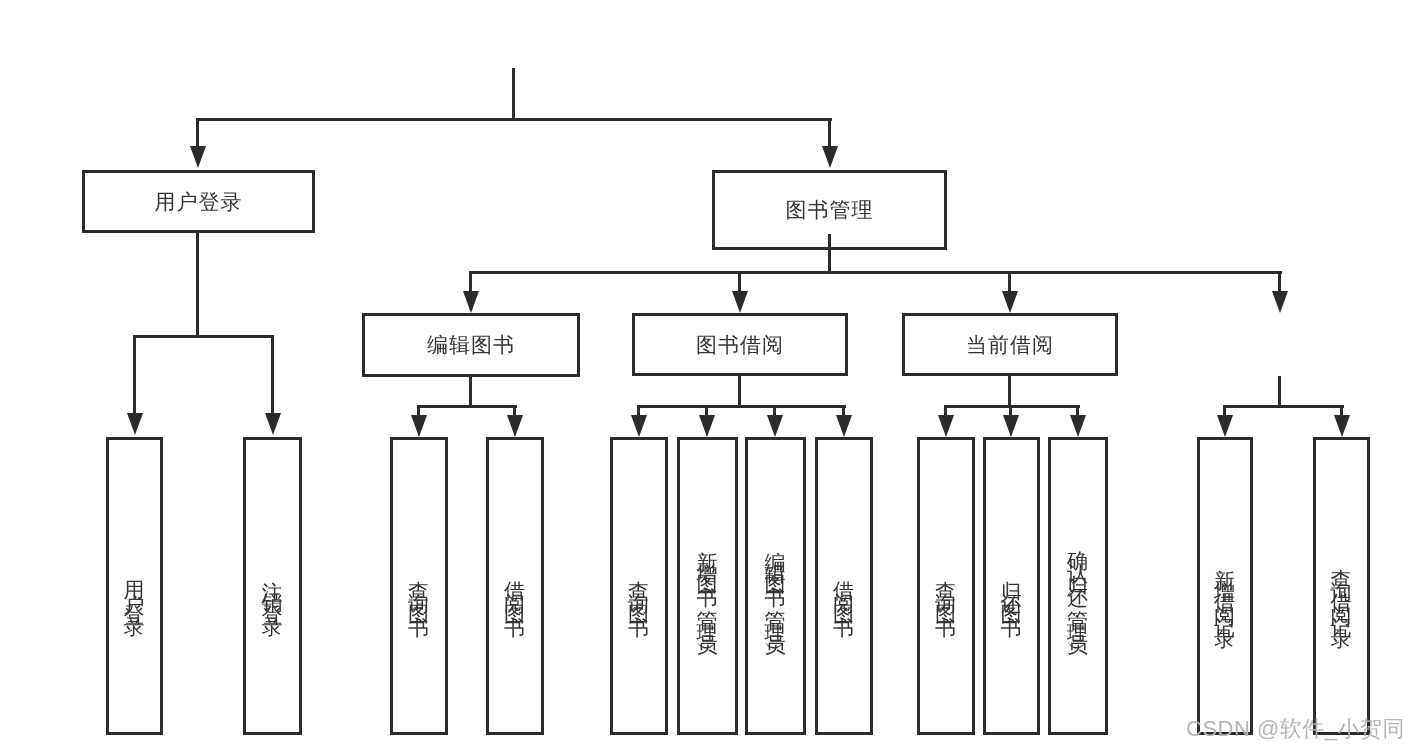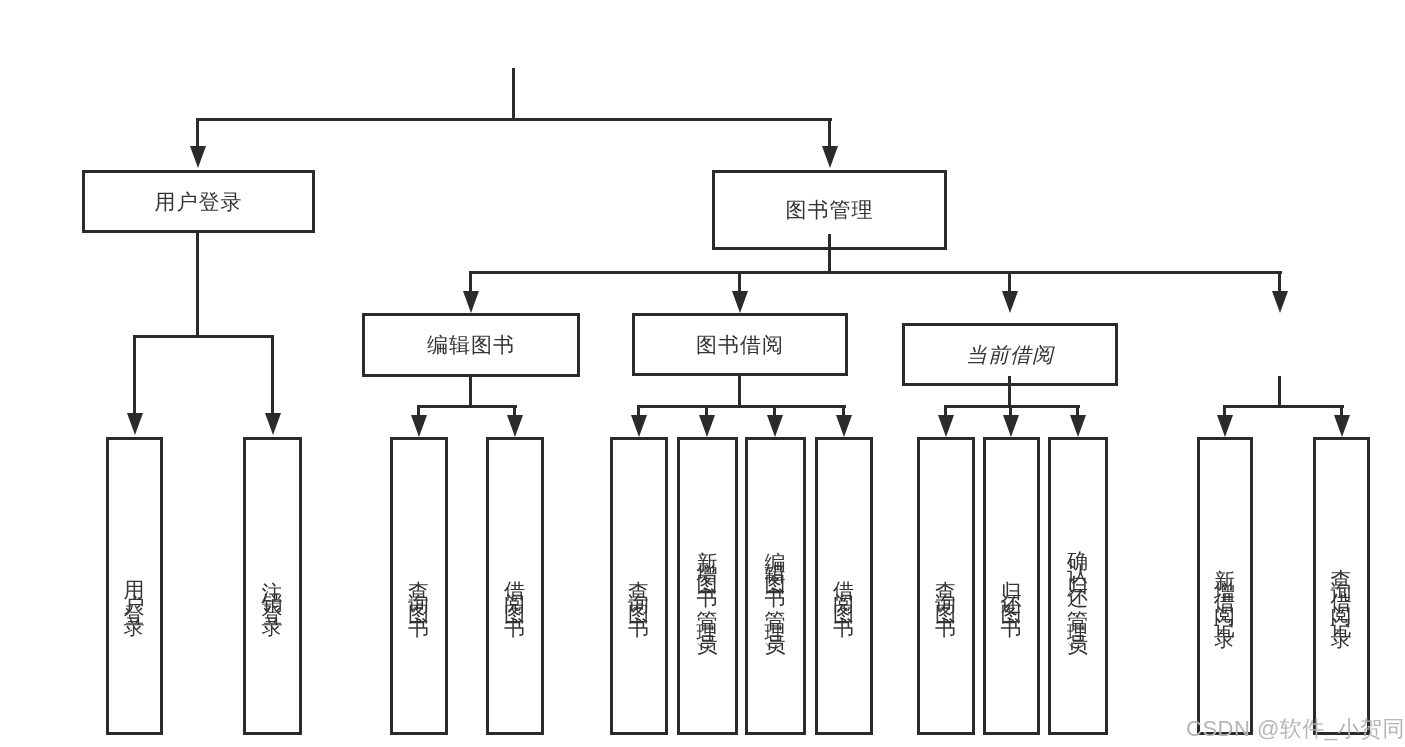--- a/index.html
+++ b/index.html
@@ -65,21 +65,21 @@
   <div class="arrowhead" style="left:1002px;top:291px;"></div>
   <div class="vline" style="left:1278px;top:271px;height:22px;"></div>
   <div class="arrowhead" style="left:1272px;top:291px;"></div>
 
   <div class="box" style="left:362px;top:313px;width:218px;height:64px;">
     <span>编辑图书</span>
   </div>
   <div class="box" style="left:632px;top:313px;width:216px;height:63px;">
     <span>图书借阅</span>
   </div>
-  <div class="box" style="left:902px;top:323px;width:216px;height:63px;font-style:italic;">
+  <div class="box" style="left:902px;top:313px;width:216px;height:63px;">
     <span>当前借阅</span>
   </div>
 
   <div class="vline" style="left:469px;top:377px;height:28px;"></div>
   <div class="hline" style="left:417px;top:405px;width:100px;"></div>
   <div class="vline" style="left:417px;top:405px;height:12px;"></div>
   <div class="arrowhead" style="left:411px;top:415px;"></div>
   <div class="vline" style="left:513px;top:405px;height:12px;"></div>
   <div class="arrowhead" style="left:507px;top:415px;"></div>
 

